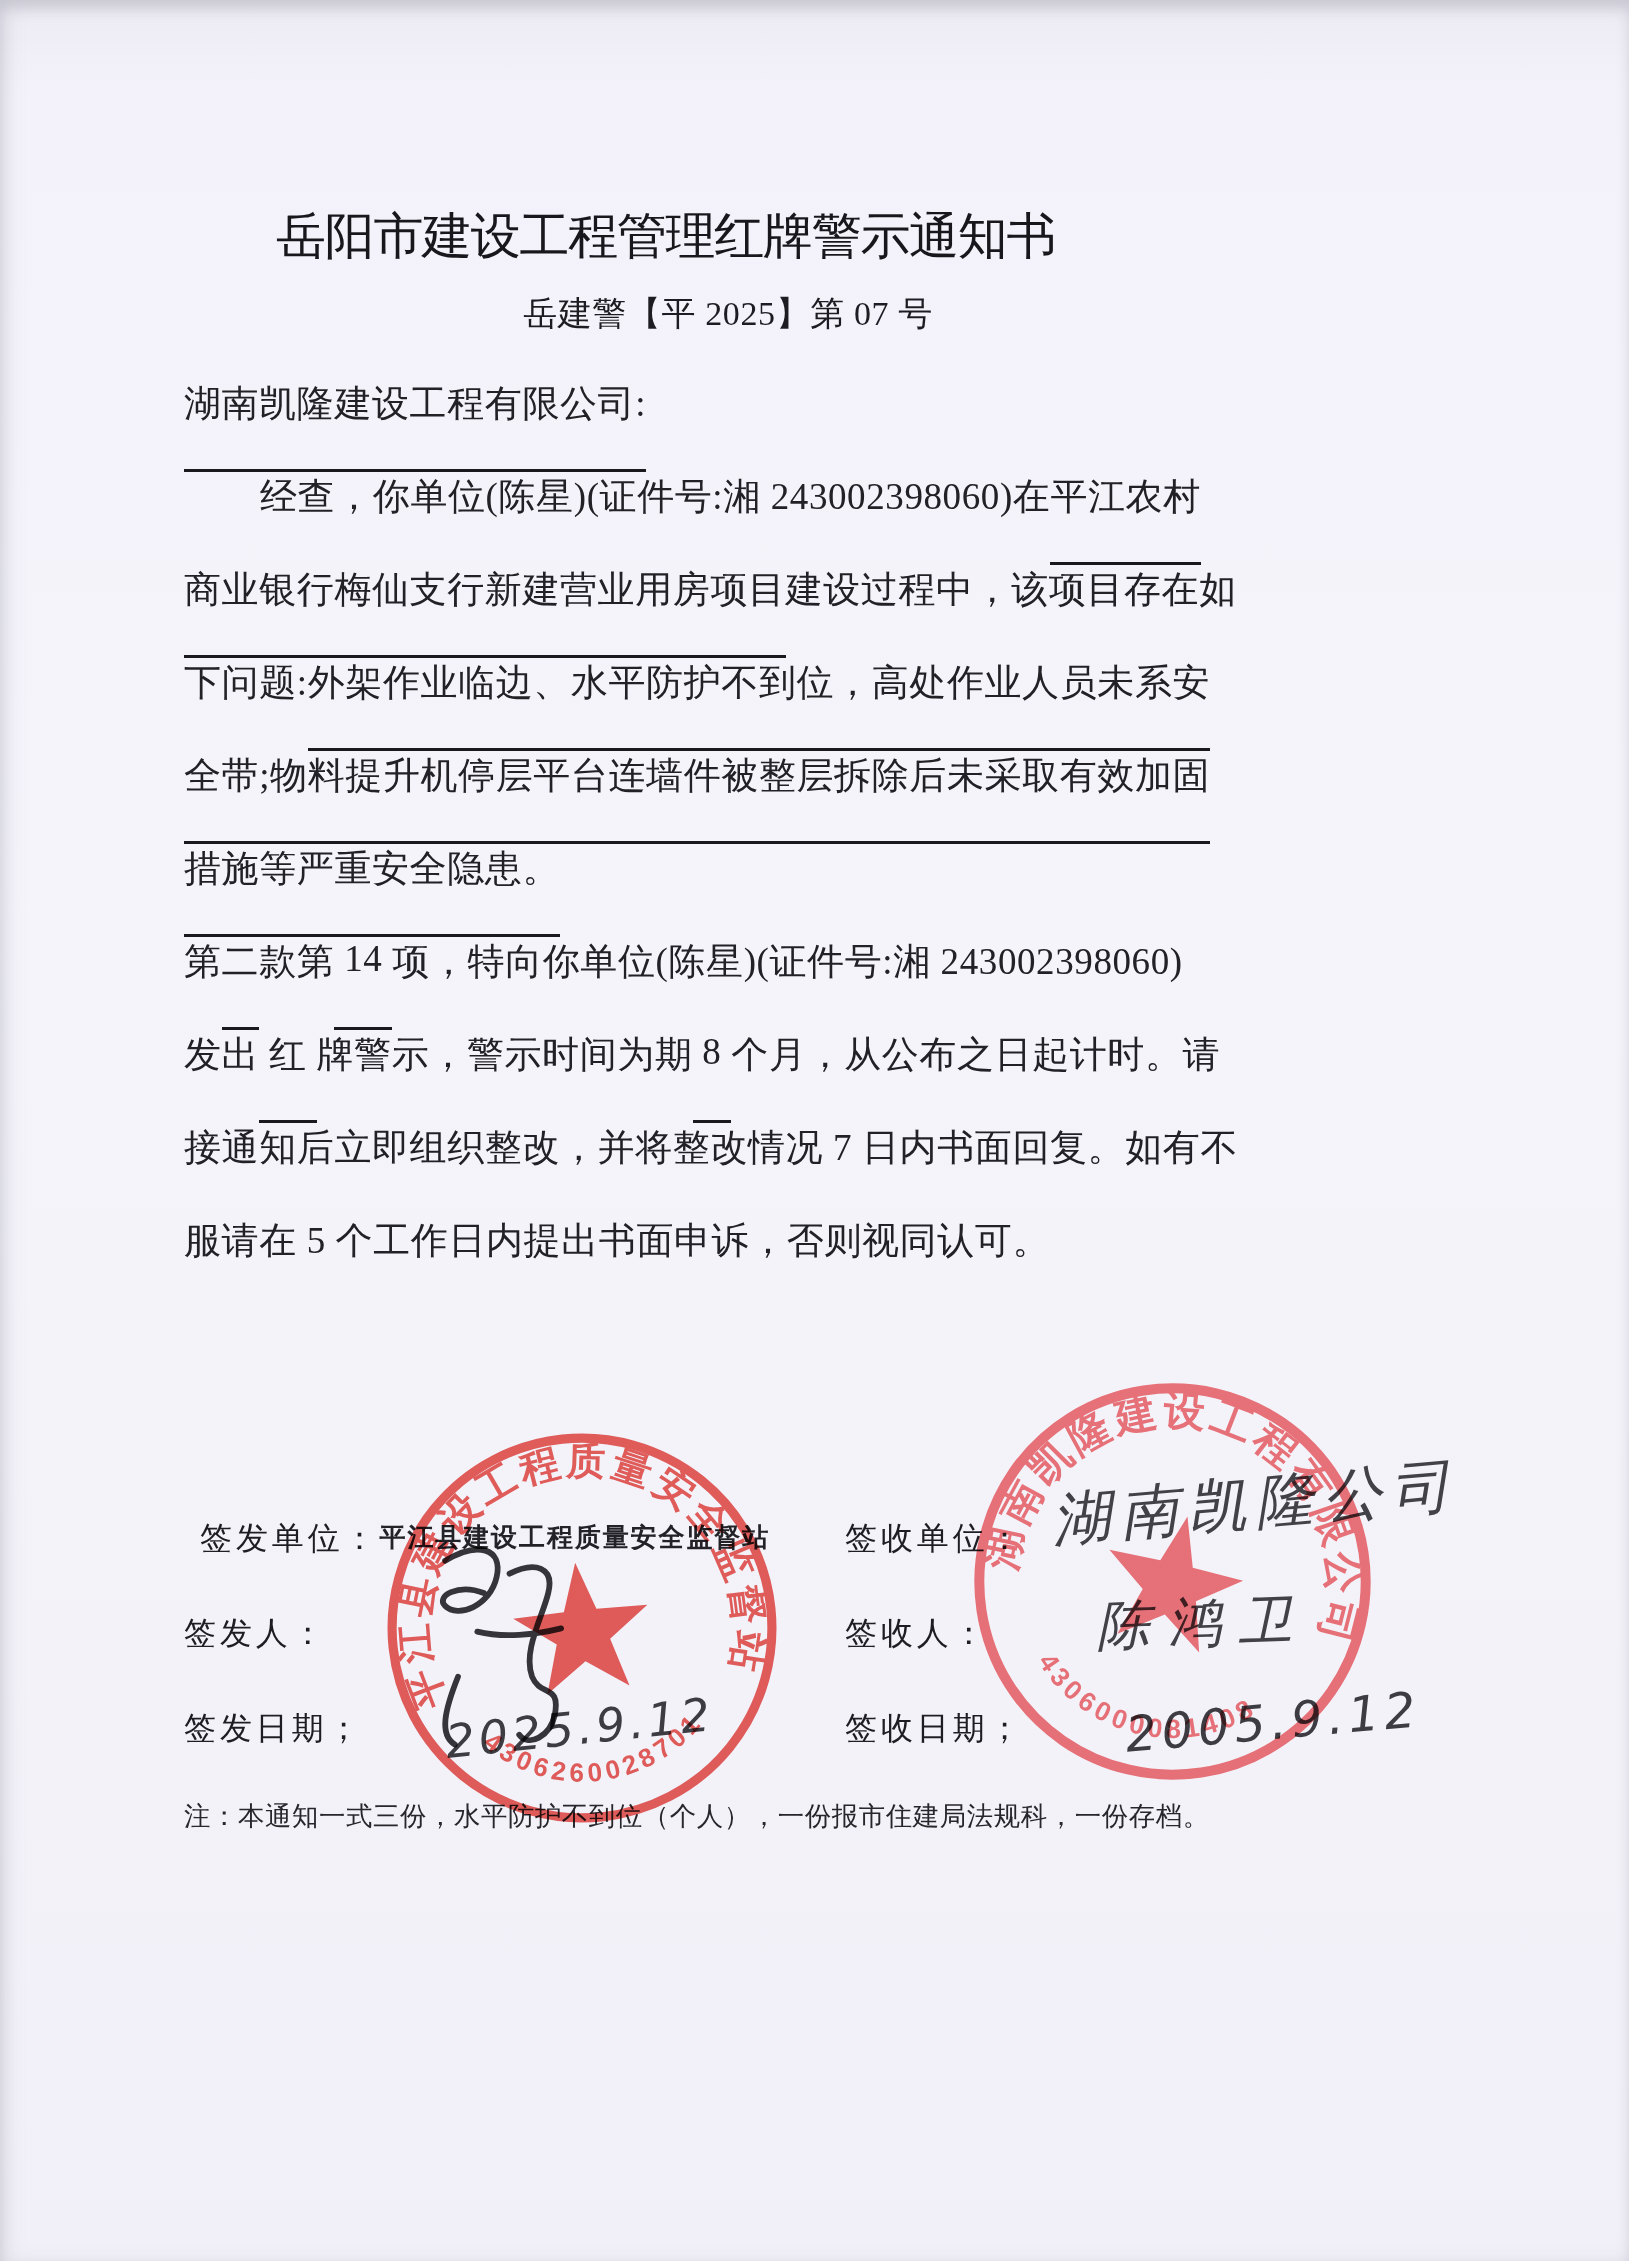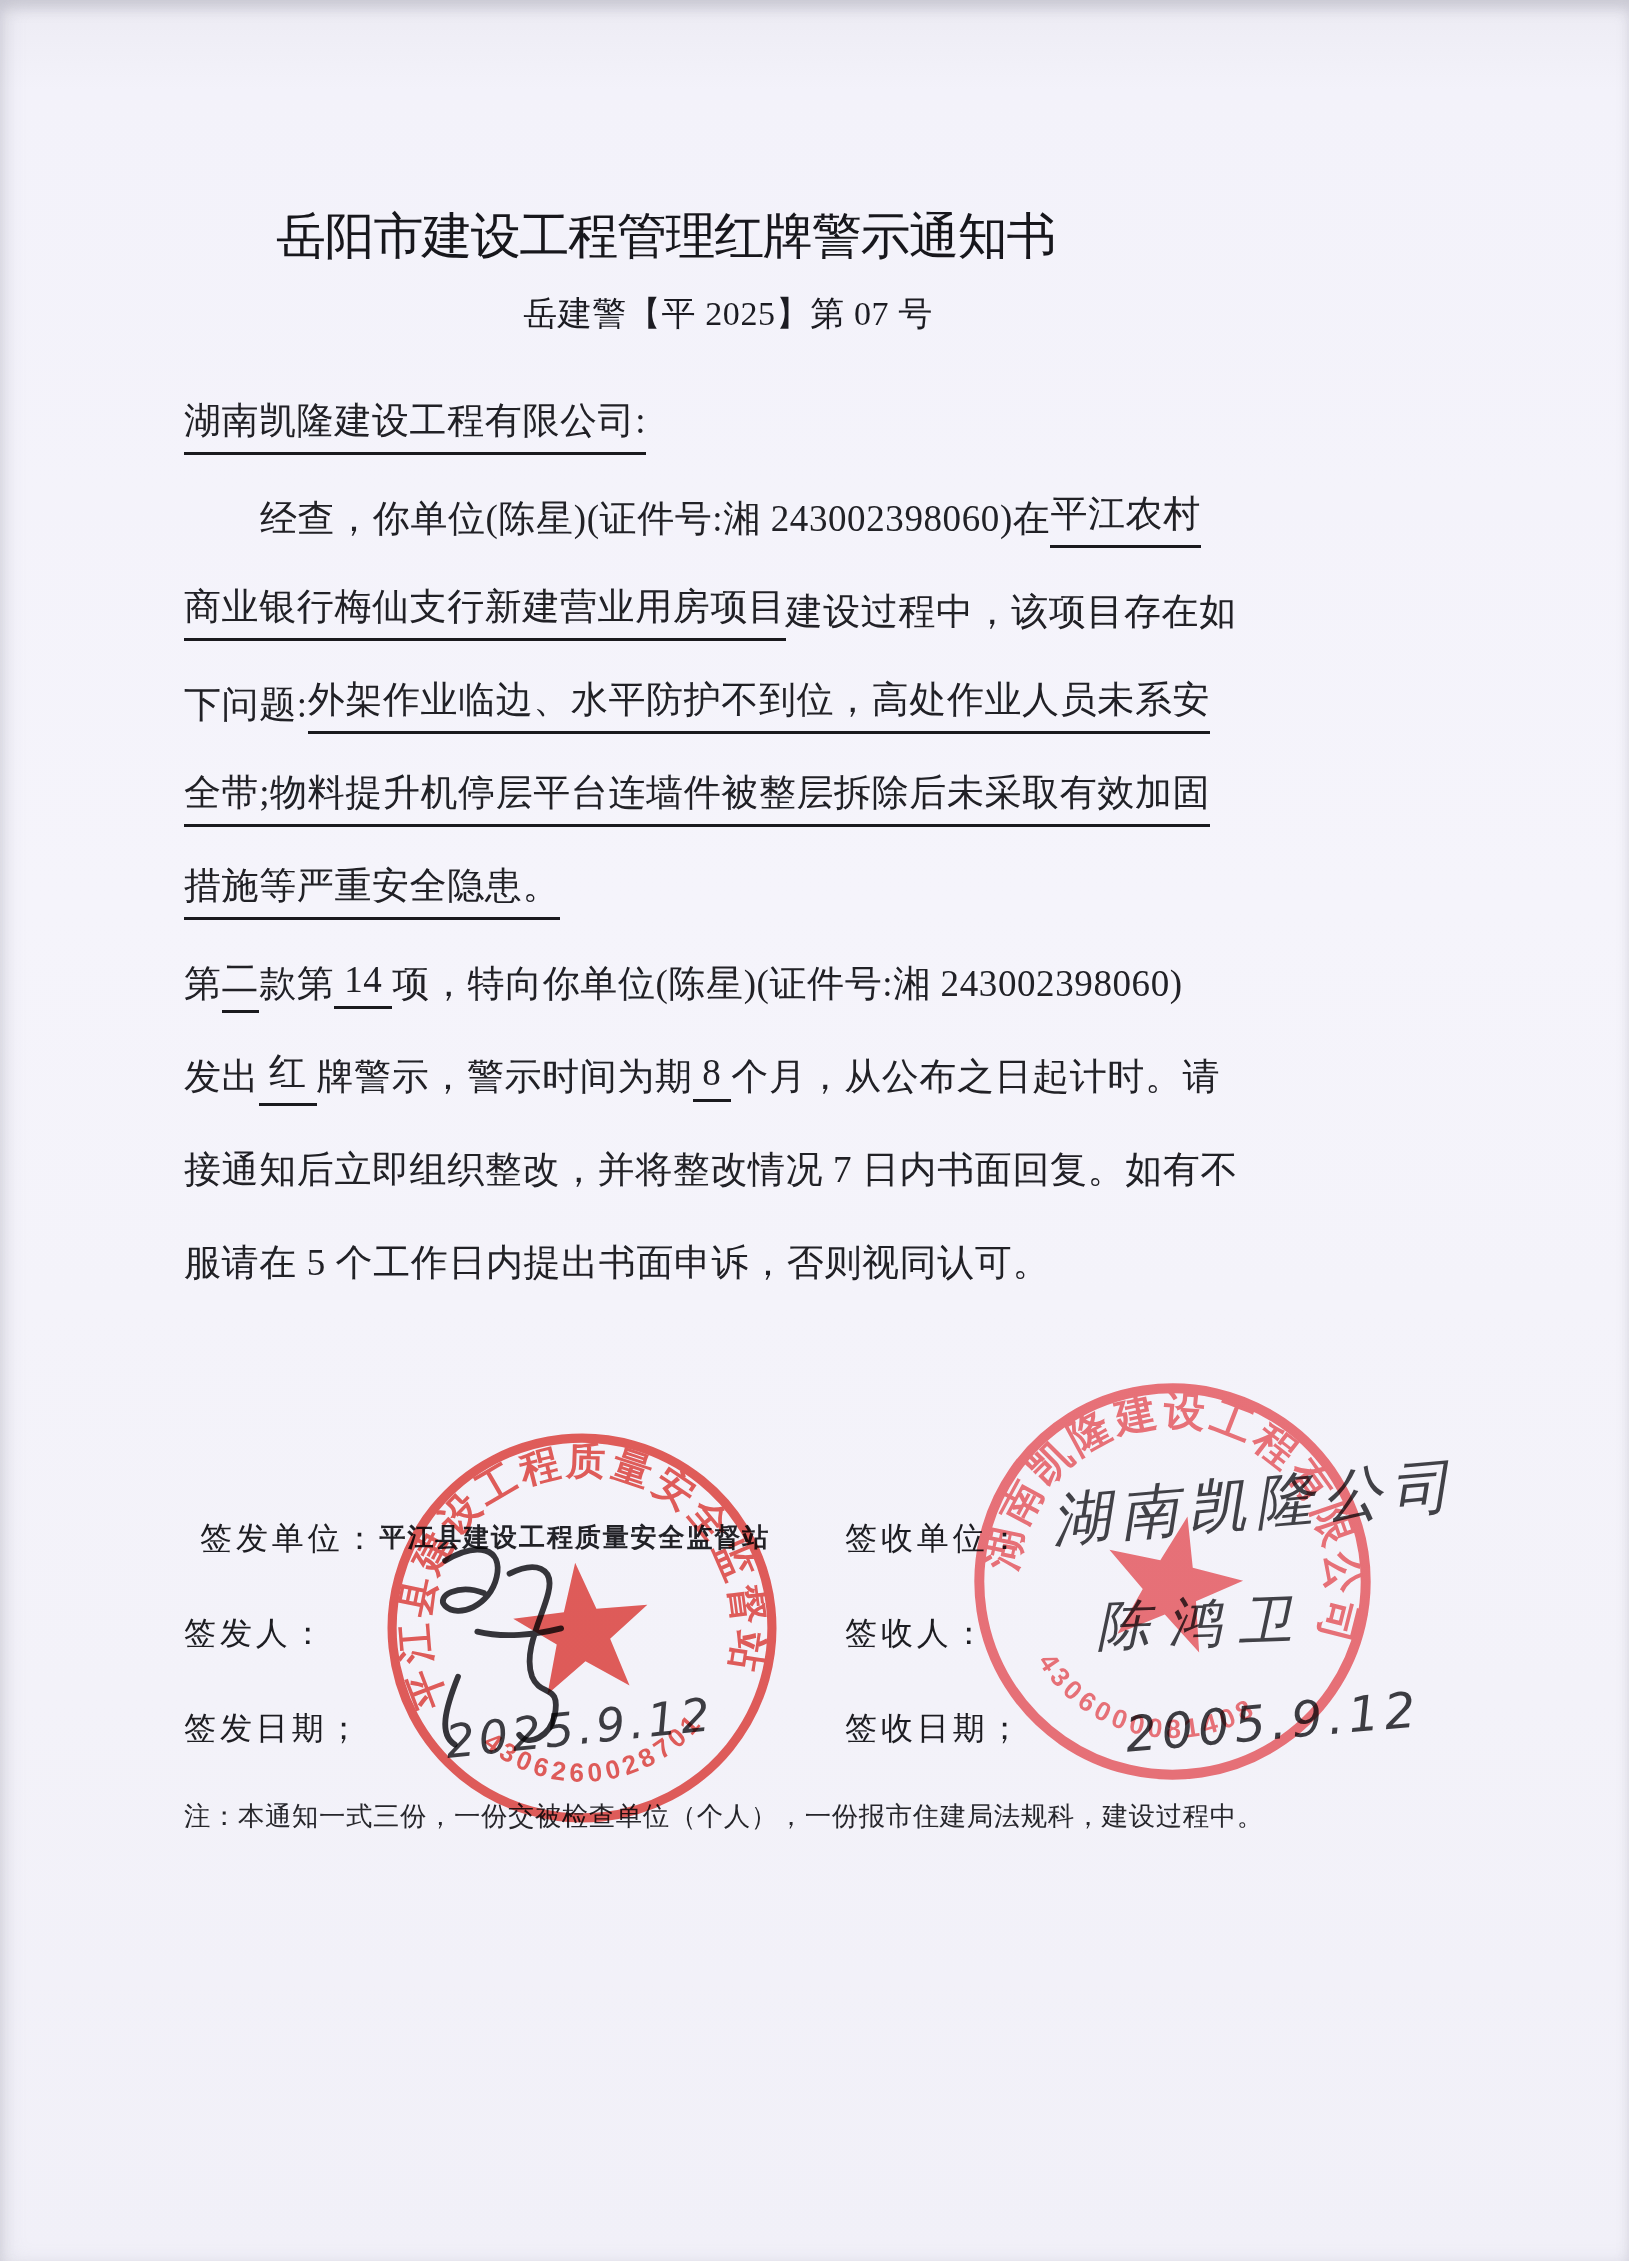--- a/index.html
+++ b/index.html
@@ -20,21 +20,21 @@
     font-weight:400;font-size:50px;letter-spacing:-1.3px;white-space:nowrap;
     color:#17171c;
   }
   .doc-number{
     position:absolute;left:196px;top:291px;width:1161px;
     box-sizing:border-box;padding-right:97px;text-align:center;
     font-size:34px;letter-spacing:0.6px;white-space:nowrap;color:#1c1c22;
   }
   .body-block{position:absolute;left:184px;top:379px;width:1212px;}
   .line{
-    height:93px;display:flex;align-items:center;
+    height:93px;display:flex;
     font-size:37px;letter-spacing:0.6px;white-space:nowrap;color:#212126;
   }
   .line .seg{white-space:pre;}
   .indent{padding-left:76px;}
   .u{
     border-bottom:3.2px solid #1a1a1e;
     padding-bottom:5.8px;white-space:pre;
   }
   .sig-row{
     position:absolute;font-size:32px;letter-spacing:3.9px;
@@ -174,16 +174,16 @@
       <path d="M120,170 C160,180 210,175 250,165"></path>
       <path d="M90,240 C70,290 60,330 85,345"></path>
     </g>
   </svg>
 
   <div class="handwrite hw-unit">湖南凯隆公司</div>
   <div class="handwrite hw-person">陈鸿卫</div>
   <div class="handwrite hw-date-r">2005.9.12</div>
   <div class="handwrite hw-date-l">2025.9.12</div>
 
-  <div class="note-line">注：本通知一式三份，一份交被检查单位（个人），一份报市住建局法规科，建设过程中。</div>
+  <div class="note-line">注：本通知一式三份，水平防护不到位（个人），一份报市住建局法规科，一份存档。</div>
 
 </div>
 
 
 </body></html>

